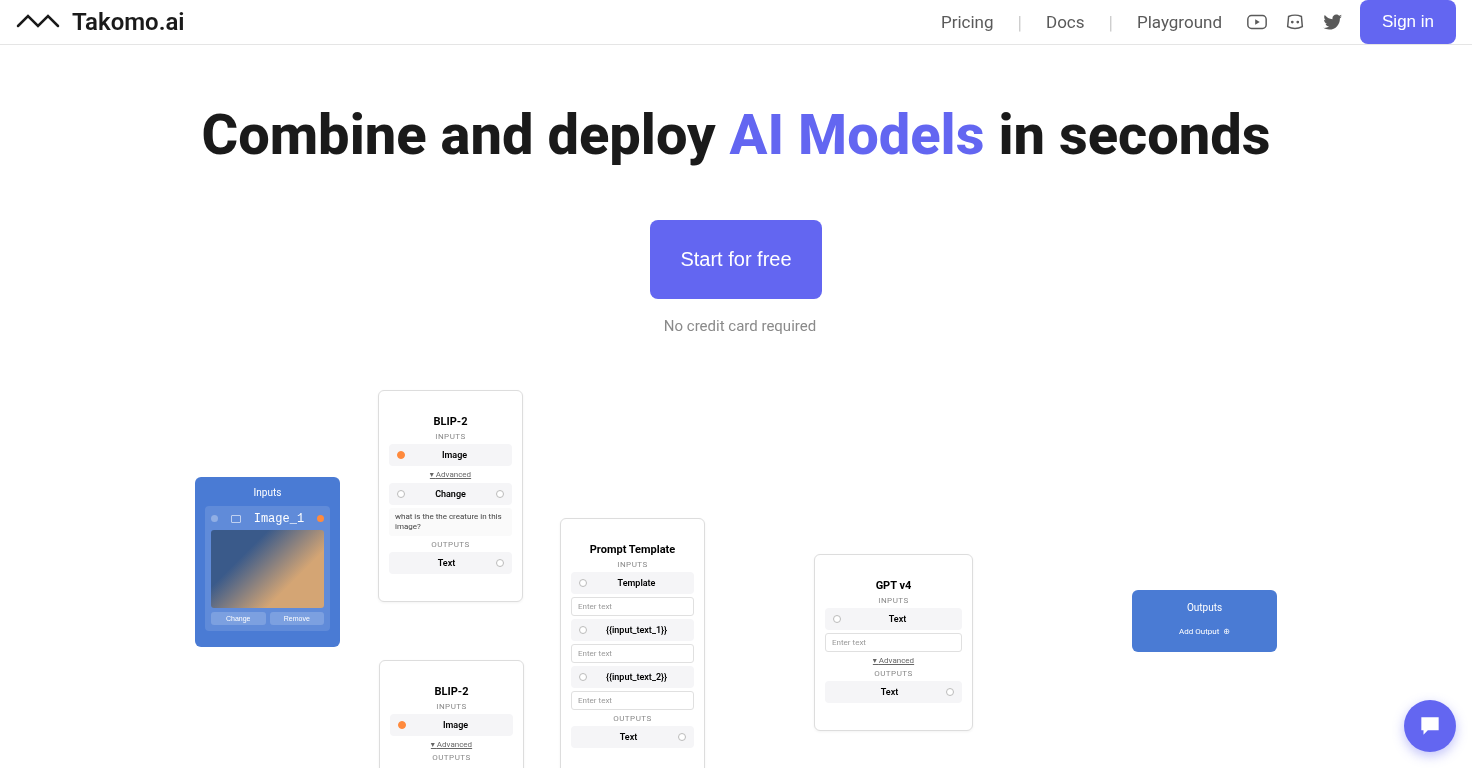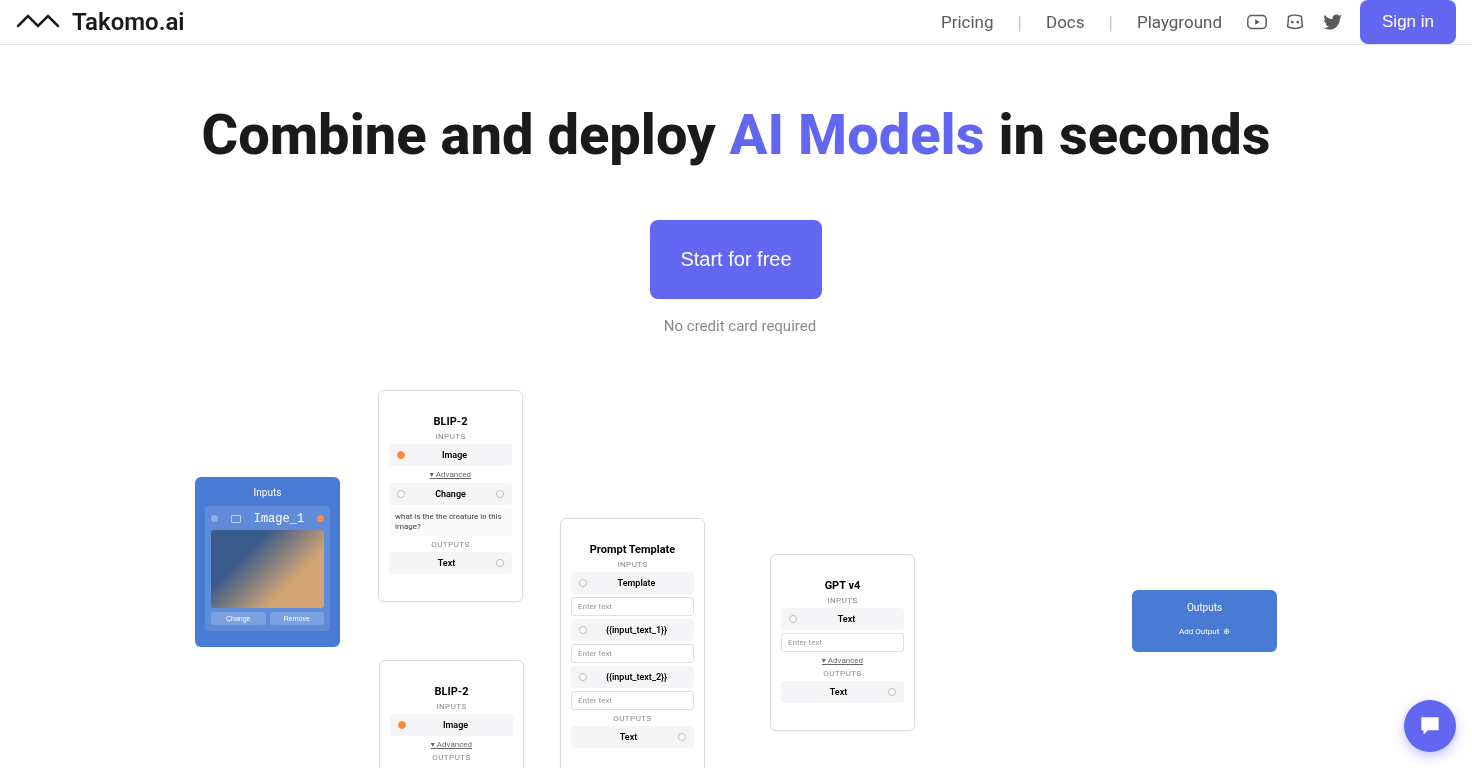--- a/index.html
+++ b/index.html
@@ -297,21 +297,21 @@
       align-items: center;
       justify-content: center;
       box-shadow: 0 4px 12px rgba(99,102,241,0.4);
       cursor: pointer;
     }
     
     
     #blip1 { left: 378px; top: 388px; width: 145px; }
     #blip2 { left: 379px; top: 658px; width: 145px; }
     #prompt-template { left: 560px; top: 516px; width: 145px; }
-    #gpt { left: 770px; top: 552px; width: 145px; }
+    #gpt { left: 814px; top: 552px; width: 159px; }
     
     .img-icon {
       width: 10px;
       height: 8px;
       border: 1px solid rgba(255,255,255,0.6);
       border-radius: 1px;
       display: inline-block;
     }
   </style>
 </head>

